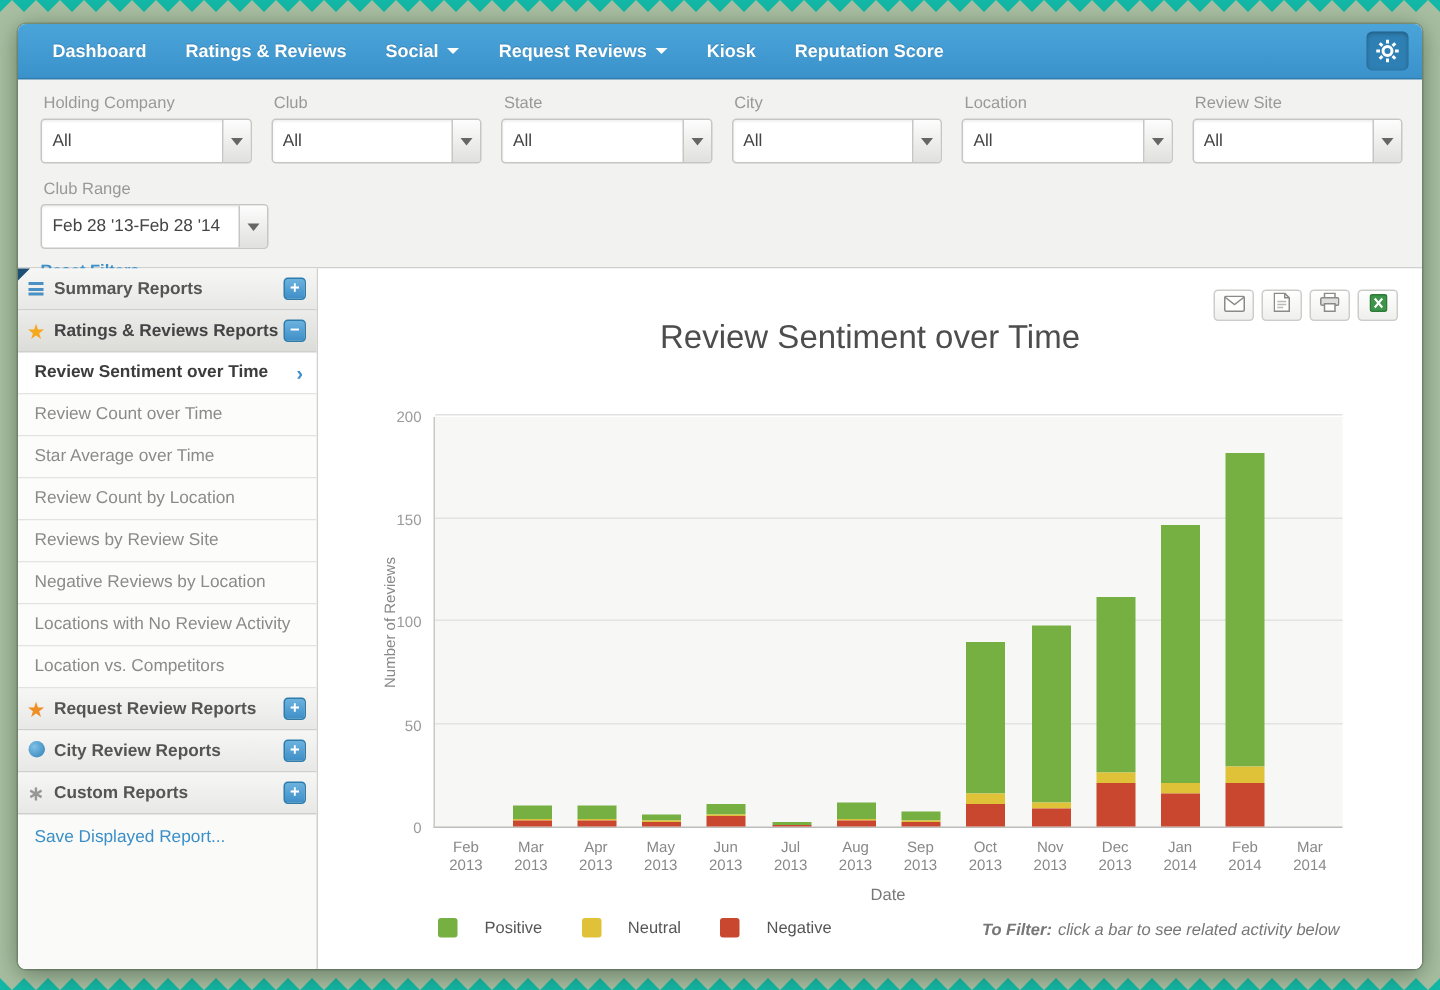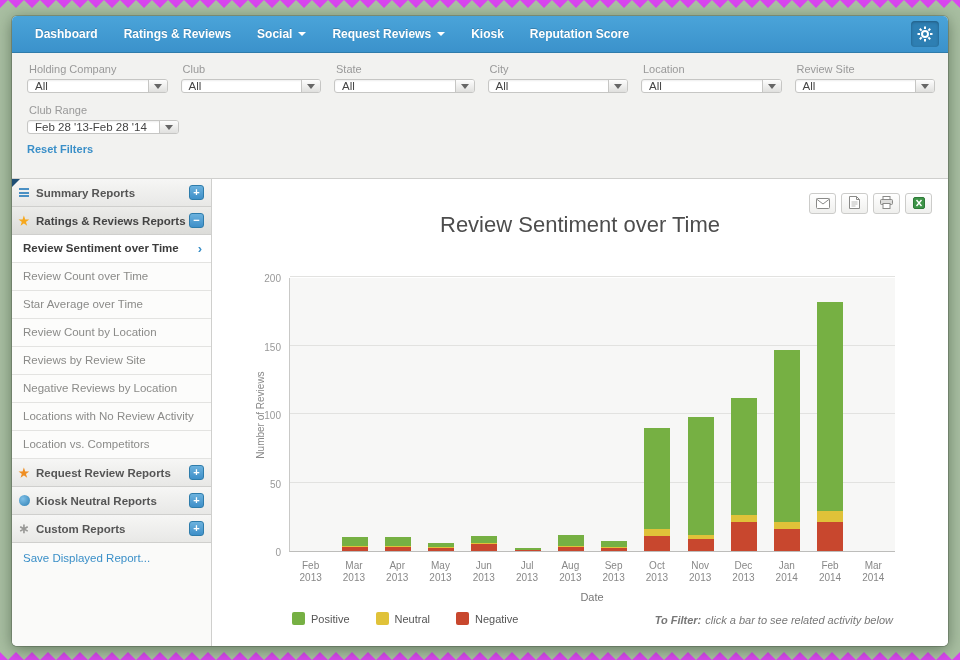--- a/index.html
+++ b/index.html
@@ -1,17 +1,17 @@
 <!DOCTYPE html>
 <html><head>
 <meta charset="utf-8">
 <style>
   * { margin:0; padding:0; box-sizing:border-box; }
   body { font-family:"Liberation Sans", sans-serif; background:#fff; }
-  .canvas { position:relative; width:960px; height:660px; overflow:hidden; background:#d946ef; }
+  .canvas { position:relative; width:960px; height:660px; overflow:hidden; background:#14b8a6; }
 
   
   .green-band { position:absolute; left:0; right:0; top:8px; bottom:8px; background:#a9bfa2; }
   .zz { position:absolute; left:0; width:960px; height:8px; display:block; }
   .zz-top { top:0; }
   .zz-bottom { bottom:0; }
 
   
   .window { position:absolute; left:12px; right:12px; top:16px; bottom:14px;
     background:#fff; border-radius:5px; overflow:hidden;
@@ -28,21 +28,21 @@
   .gear-btn { position:absolute; right:9px; top:5px; width:28px; height:26px; background:#2e7fb3;
     border-radius:4px; display:flex; align-items:center; justify-content:center; cursor:pointer;
     box-shadow:inset 0 1px 3px rgba(0,0,0,.3); }
 
   
   .filters { background:#f2f2f0; border-bottom:1px solid #cfcfcd; padding:8px 0 0 15px; height:126px; }
   .filter-row { display:flex; }
   .fgroup { width:141px; margin-right:13px; }
   .fgroup.daterange { width:152px; }
   .flabel { color:#999; font-size:11px; margin:2px 0 4px 2px; }
-  .fselect { height:14px; background:#fff; border:1px solid #c6c6c4; border-radius:3px; display:flex;
+  .fselect { height:30px; background:#fff; border:1px solid #c6c6c4; border-radius:3px; display:flex;
     align-items:center; justify-content:space-between; font-size:11.5px; color:#444; cursor:pointer;
     box-shadow:inset 0 1px 2px rgba(0,0,0,.07); overflow:hidden; }
   .fselect .val { padding-left:7px; white-space:nowrap; }
   .arrow-box { width:19px; align-self:stretch; border-left:1px solid #c6c6c4; flex:none;
     background:linear-gradient(#fdfdfd,#e0e0de); display:flex; align-items:center; justify-content:center; }
   .tri { width:0; height:0; border-left:4px solid transparent; border-right:4px solid transparent; border-top:5px solid #666; }
   .filter-row.second { margin-top:9px; }
   .reset-link { color:#3a8fc8; font-size:11px; font-weight:bold; margin-top:9px; cursor:pointer; display:inline-block; }
 
   
@@ -86,21 +86,21 @@
   .bar { width:26px; display:flex; flex-direction:column-reverse; cursor:pointer; }
   .ylabels { position:absolute; left:0; top:99px; width:69px; height:274px; }
   .ytick { position:absolute; right:0; width:100%; text-align:right; font-size:10px; color:#999; }
   .yaxis-title { position:absolute; left:-87px; top:229px; width:274px; height:14px; text-align:center;
     font-size:10px; color:#888; transform:rotate(-90deg); }
   .xlabels { position:absolute; left:77px; top:381px; width:606px; display:flex; }
   .xl { flex:1; text-align:center; font-size:10px; color:#888; line-height:12px; }
   .xaxis-title { position:absolute; left:77px; top:412px; width:606px; text-align:center; font-size:11px; color:#777; }
   .legend { position:absolute; left:80px; top:433px; display:flex; gap:26px; align-items:center;
     font-size:11px; color:#555; }
-  .lg-item { display:flex; align-items:center; }
+  .lg-item { display:flex; align-items:center;gap:12px; }
   .sw { width:13px; height:13px; border-radius:2px; margin-right:6px; display:inline-block; }
   .filter-note { position:absolute; right:55px; top:435px; font-style:italic; font-size:11px; color:#777; }
   .note-b { font-weight:bold; margin-right:4px; }
 </style>
 </head>
 <body>
 
 <div class="canvas">
   <svg class="zz zz-top" id="zz-top" width="960" height="8">
       <path fill="#a9bfa2" d="M0 8 L8 0 L16 8 L24 0 L32 8 L40 0 L48 8 L56 0 L64 8 L72 0 L80 8 L88 0 L96 8 L104 0 L112 8 L120 0 L128 8 L136 0 L144 8 L152 0 L160 8 L168 0 L176 8 L184 0 L192 8 L200 0 L208 8 L216 0 L224 8 L232 0 L240 8 L248 0 L256 8 L264 0 L272 8 L280 0 L288 8 L296 0 L304 8 L312 0 L320 8 L328 0 L336 8 L344 0 L352 8 L360 0 L368 8 L376 0 L384 8 L392 0 L400 8 L408 0 L416 8 L424 0 L432 8 L440 0 L448 8 L456 0 L464 8 L472 0 L480 8 L488 0 L496 8 L504 0 L512 8 L520 0 L528 8 L536 0 L544 8 L552 0 L560 8 L568 0 L576 8 L584 0 L592 8 L600 0 L608 8 L616 0 L624 8 L632 0 L640 8 L648 0 L656 8 L664 0 L672 8 L680 0 L688 8 L696 0 L704 8 L712 0 L720 8 L728 0 L736 8 L744 0 L752 8 L760 0 L768 8 L776 0 L784 8 L792 0 L800 8 L808 0 L816 8 L824 0 L832 8 L840 0 L848 8 L856 0 L864 8 L872 0 L880 8 L888 0 L896 8 L904 0 L912 8 L920 0 L928 8 L936 0 L944 8 L952 0 L960 8 L960 8 Z"></path>
@@ -262,21 +262,21 @@
             <div class="sub-item">
               <span class="label">Location vs. Competitors</span>
             </div>
             <div class="sec-header">
               <span class="sec-icon"><span class="ic-star2">★</span></span>
               <span class="sec-label">Request Review Reports</span>
               <span class="toggle">+</span>
             </div>
             <div class="sec-header">
               <span class="sec-icon"><span class="ic-kiosk"></span></span>
-              <span class="sec-label">Kiosk Neutral Reports</span>
+              <span class="sec-label">City Review Reports</span>
               <span class="toggle">+</span>
             </div>
             <div class="sec-header">
               <span class="sec-icon"><span class="ic-gear">∗</span></span>
               <span class="sec-label">Custom Reports</span>
               <span class="toggle">+</span>
             </div>
             <div class="save-link">Save Displayed Report...</div>
           </div>
       </div>

